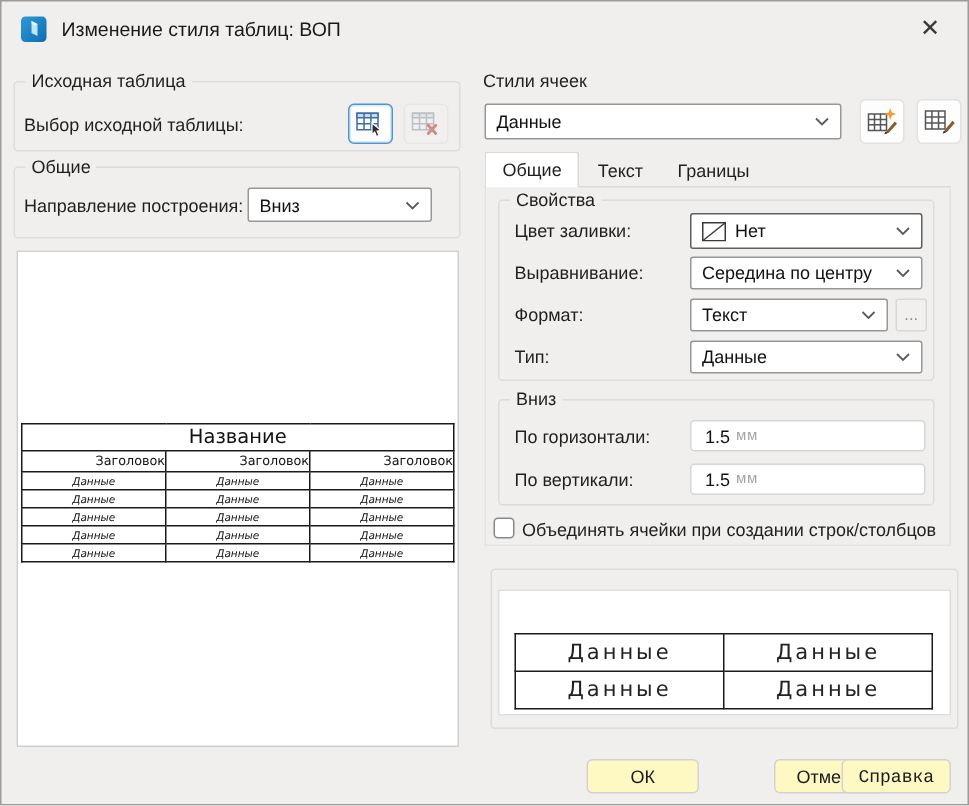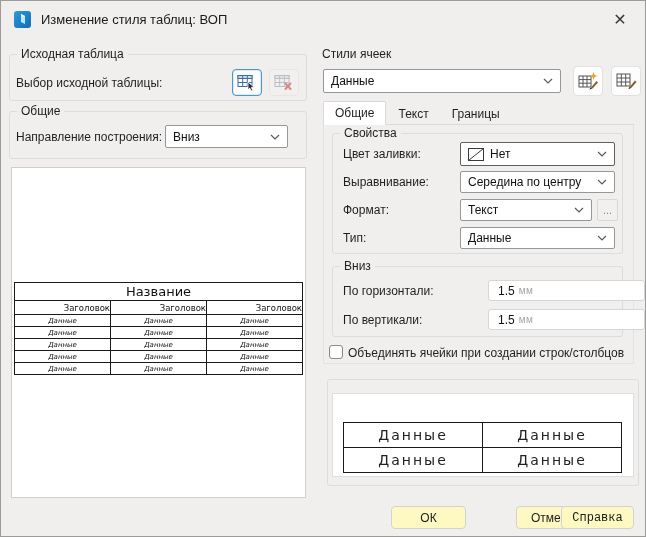--- a/index.html
+++ b/index.html
@@ -39,21 +39,21 @@
   }
   
   .dd {
     position:absolute; background:#fff; border:1px solid #979797; border-radius:2px;
     display:flex; align-items:center; padding:0 7px; gap:6px; font-size:12px; color:#111;
   }
   .dd .chev { margin-left:auto; flex:0 0 auto; display:flex; }
   .dd.focused { border-color:#5f5f5f; }
   .field {
     position:absolute; background:#fff; border:1px solid #d6d6d6; border-radius:3px;
-    display:flex; align-items:center; padding:0 9px; gap:4px; font-size:12px; color:#111;margin-left:28px;
+    display:flex; align-items:center; padding:0 9px; gap:4px; font-size:12px; color:#111;
   }
   .field .unit { color:#a5a5a5; font-size:10px; letter-spacing:.4px; }
   .lbl { position:absolute; white-space:nowrap; color:#1f1f1f; }
   .icon-btn {
     position:absolute; width:30px; height:30px; background:#fdfdfd;
     border:1px solid #e2e1e0; border-radius:4px;
     display:flex; align-items:center; justify-content:center;
   }
   .icon-btn.focus-ring { border:1px solid #4f94cd; box-shadow: inset 0 0 0 1px #d9eafa; }
   .icon-btn.disabled { opacity:.62; background:#f3f2f1; }

